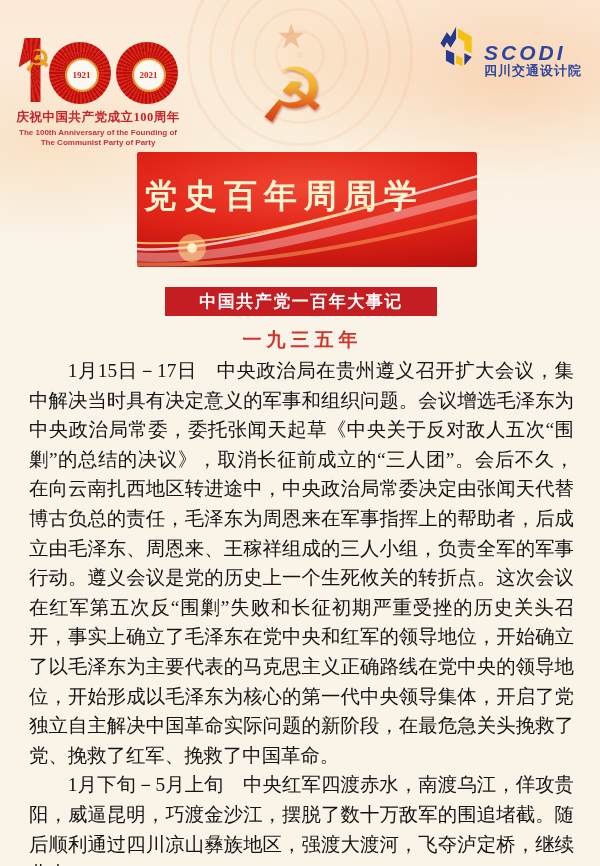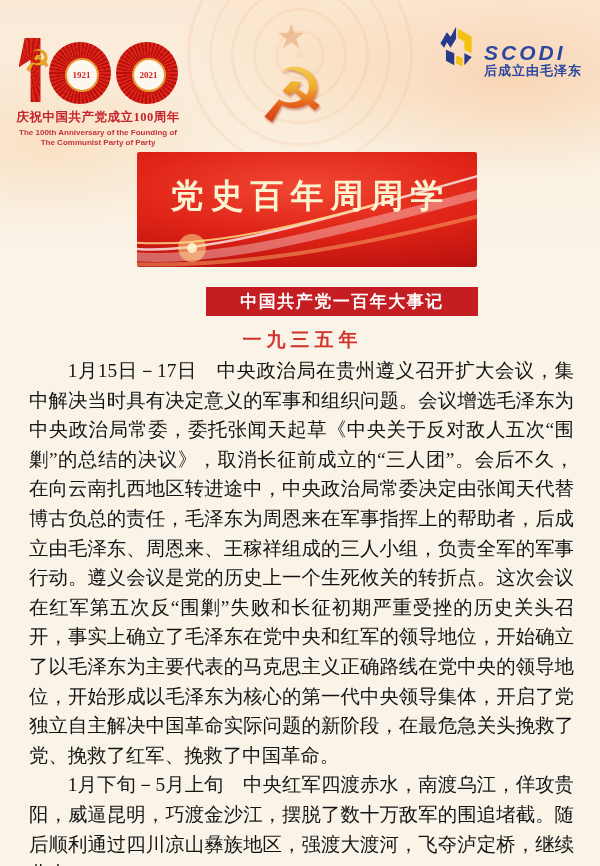--- a/index.html
+++ b/index.html
@@ -51,28 +51,28 @@
   .emblem{position:absolute;left:258px;top:58px;font-size:76px;line-height:1;
     font-family:"DejaVu Sans",sans-serif;
     background:linear-gradient(180deg,#f8d75c 0%,#efae2e 38%,#e4601a 62%,#c8251a 100%);
     -webkit-background-clip:text;background-clip:text;color:transparent;
     filter:drop-shadow(1px 2px 1px rgba(150,30,10,.45));}
 
   
   .banner{position:absolute;left:137px;top:152px;width:340px;height:115px;border-radius:2px;overflow:hidden;
     background:radial-gradient(ellipse 120% 90% at 50% 30%, #f14733 0%, #e02417 45%, #c01410 80%, #a50c0b 100%);}
   .banner svg{position:absolute;left:0;top:0;}
-  .banner-title{position:relative;margin-top:22px;text-align:center;font-size:33px;font-weight:bold;
+  .banner-title{position:relative;margin-top:22px;font-size:33px;font-weight:bold;
     color:#fcf3d0;letter-spacing:7px;text-indent:7px;}
   .banner-sub{position:relative;margin-top:9px;text-align:center;font-size:19px;color:#ffffff;letter-spacing:2px;
     font-family:"Liberation Sans","DejaVu Sans",sans-serif;}
 
   
   .secbar{position:absolute;left:165px;top:287px;width:272px;height:29px;background:#c51e22;
-    color:#fff;font-size:17px;font-weight:bold;line-height:29px;text-align:center;letter-spacing:1.5px;margin-left:41px;}
+    color:#fff;font-size:17px;font-weight:bold;line-height:29px;text-align:center;letter-spacing:1.5px;}
   .yearhead{position:absolute;left:0;top:327px;width:600px;text-align:center;
     font-size:19px;font-weight:bold;color:#d2332b;letter-spacing:5px;text-indent:5px;}
 
   
   .article{position:absolute;left:29px;top:356px;width:545px;color:#141414;}
   .article p{margin:0;text-indent:2em;font-size:19.4px;line-height:29.6px;text-align:justify;}
 </style>
 </head>
 <body>
 
@@ -110,21 +110,21 @@
     <div class="orgrow">
       <svg class="orgmark" viewBox="0 0 50 50">
         <path fill="#26398c" d="M7 22 L14 10 L18 15 L24 4 L24 17 L18 27 L14 21 L11 27 Z"></path>
         <path fill="#f3c211" d="M26 6 L41 15 L41 33 L33 29 L33 20 L26 16 Z"></path>
         <path fill="#26398c" d="M13 29 L22 33 L22 46 L13 41 Z"></path>
         <path fill="#f3c211" d="M24 35 L31 38 L31 47 L24 44 Z"></path>
         <path fill="#26398c" d="M33 33 L41 37 L33 46 Z"></path>
       </svg>
       <div class="orgtxt">
         <div class="org-en">SCODI</div>
-        <div class="org-cn">后成立由毛泽东</div>
+        <div class="org-cn">四川交通设计院</div>
       </div>
     </div>
   </div>
 
   <div class="banner">
     <svg width="340" height="115" viewBox="0 0 340 115">
       <path d="M-10,96 C60,104 150,78 355,20" stroke="rgba(255,255,255,.75)" stroke-width="2.5" fill="none"></path>
       <path d="M-10,104 C70,112 170,88 350,40" stroke="rgba(255,255,255,.35)" stroke-width="9" fill="none"></path>
       <path d="M-10,90 C55,96 130,82 240,52" stroke="rgba(255,214,130,.85)" stroke-width="2" fill="none"></path>
       <path d="M-10,112 C90,116 200,100 350,62" stroke="rgba(255,190,110,.45)" stroke-width="4" fill="none"></path>

